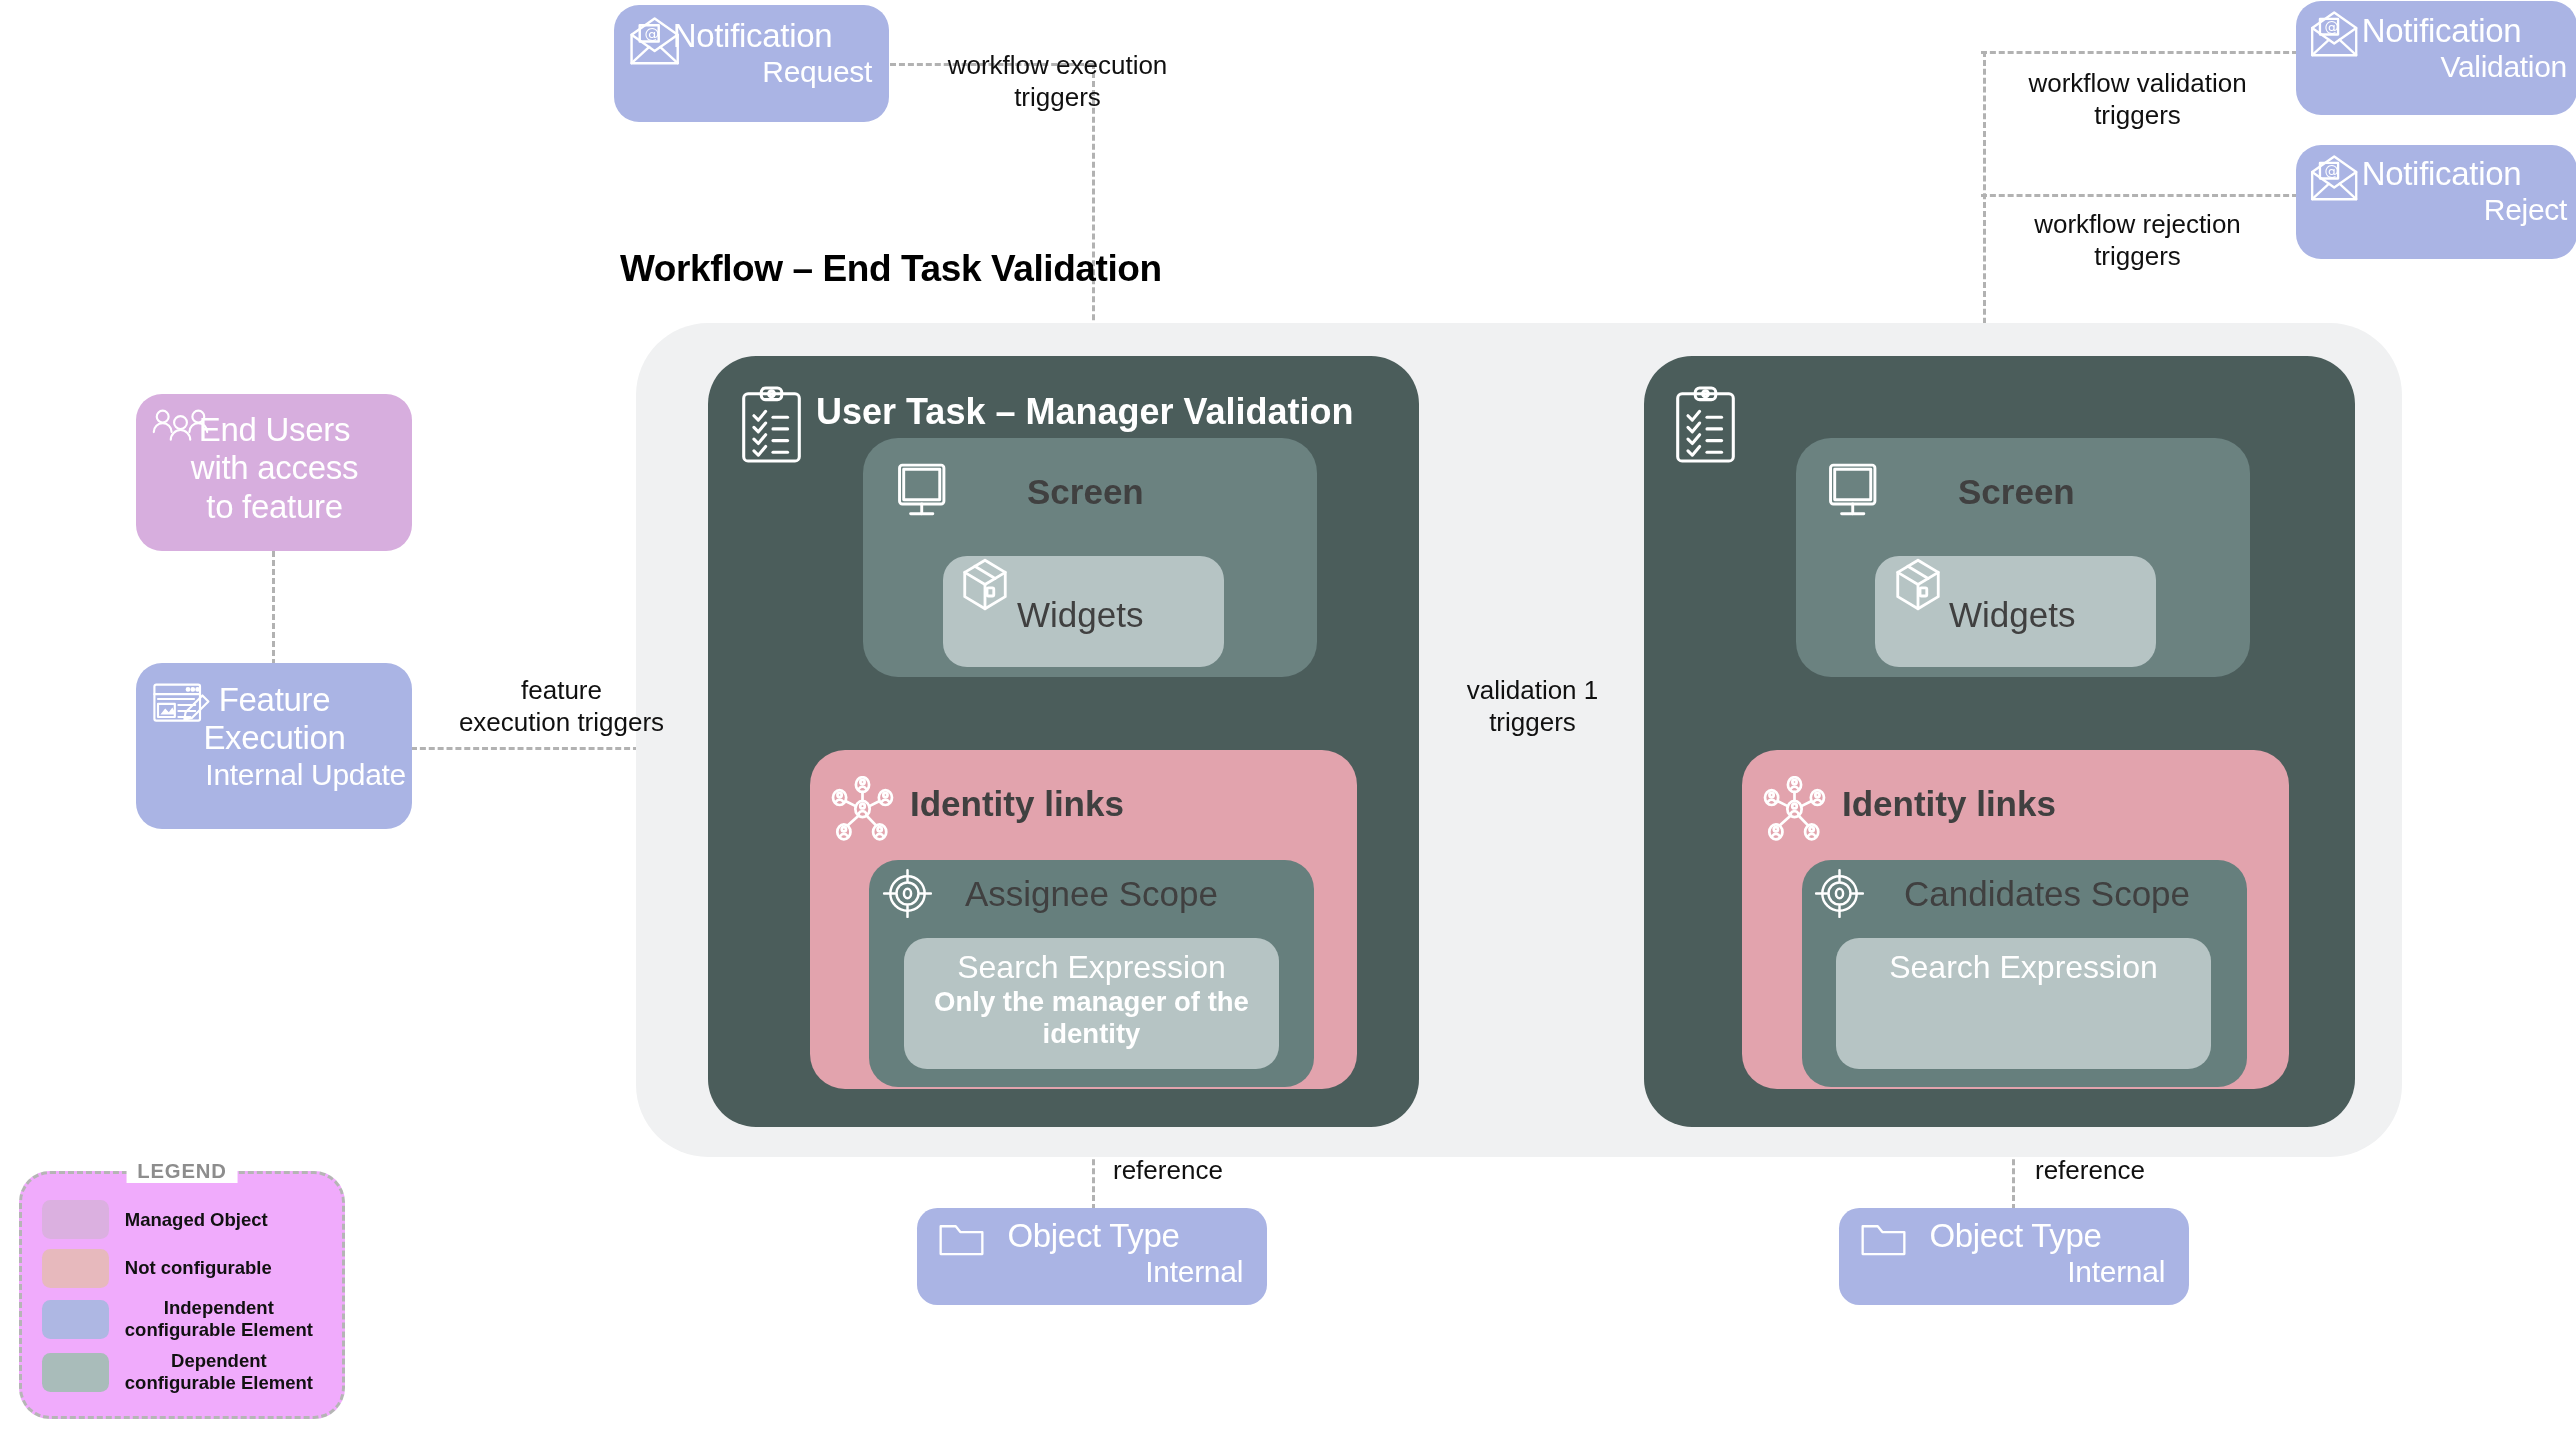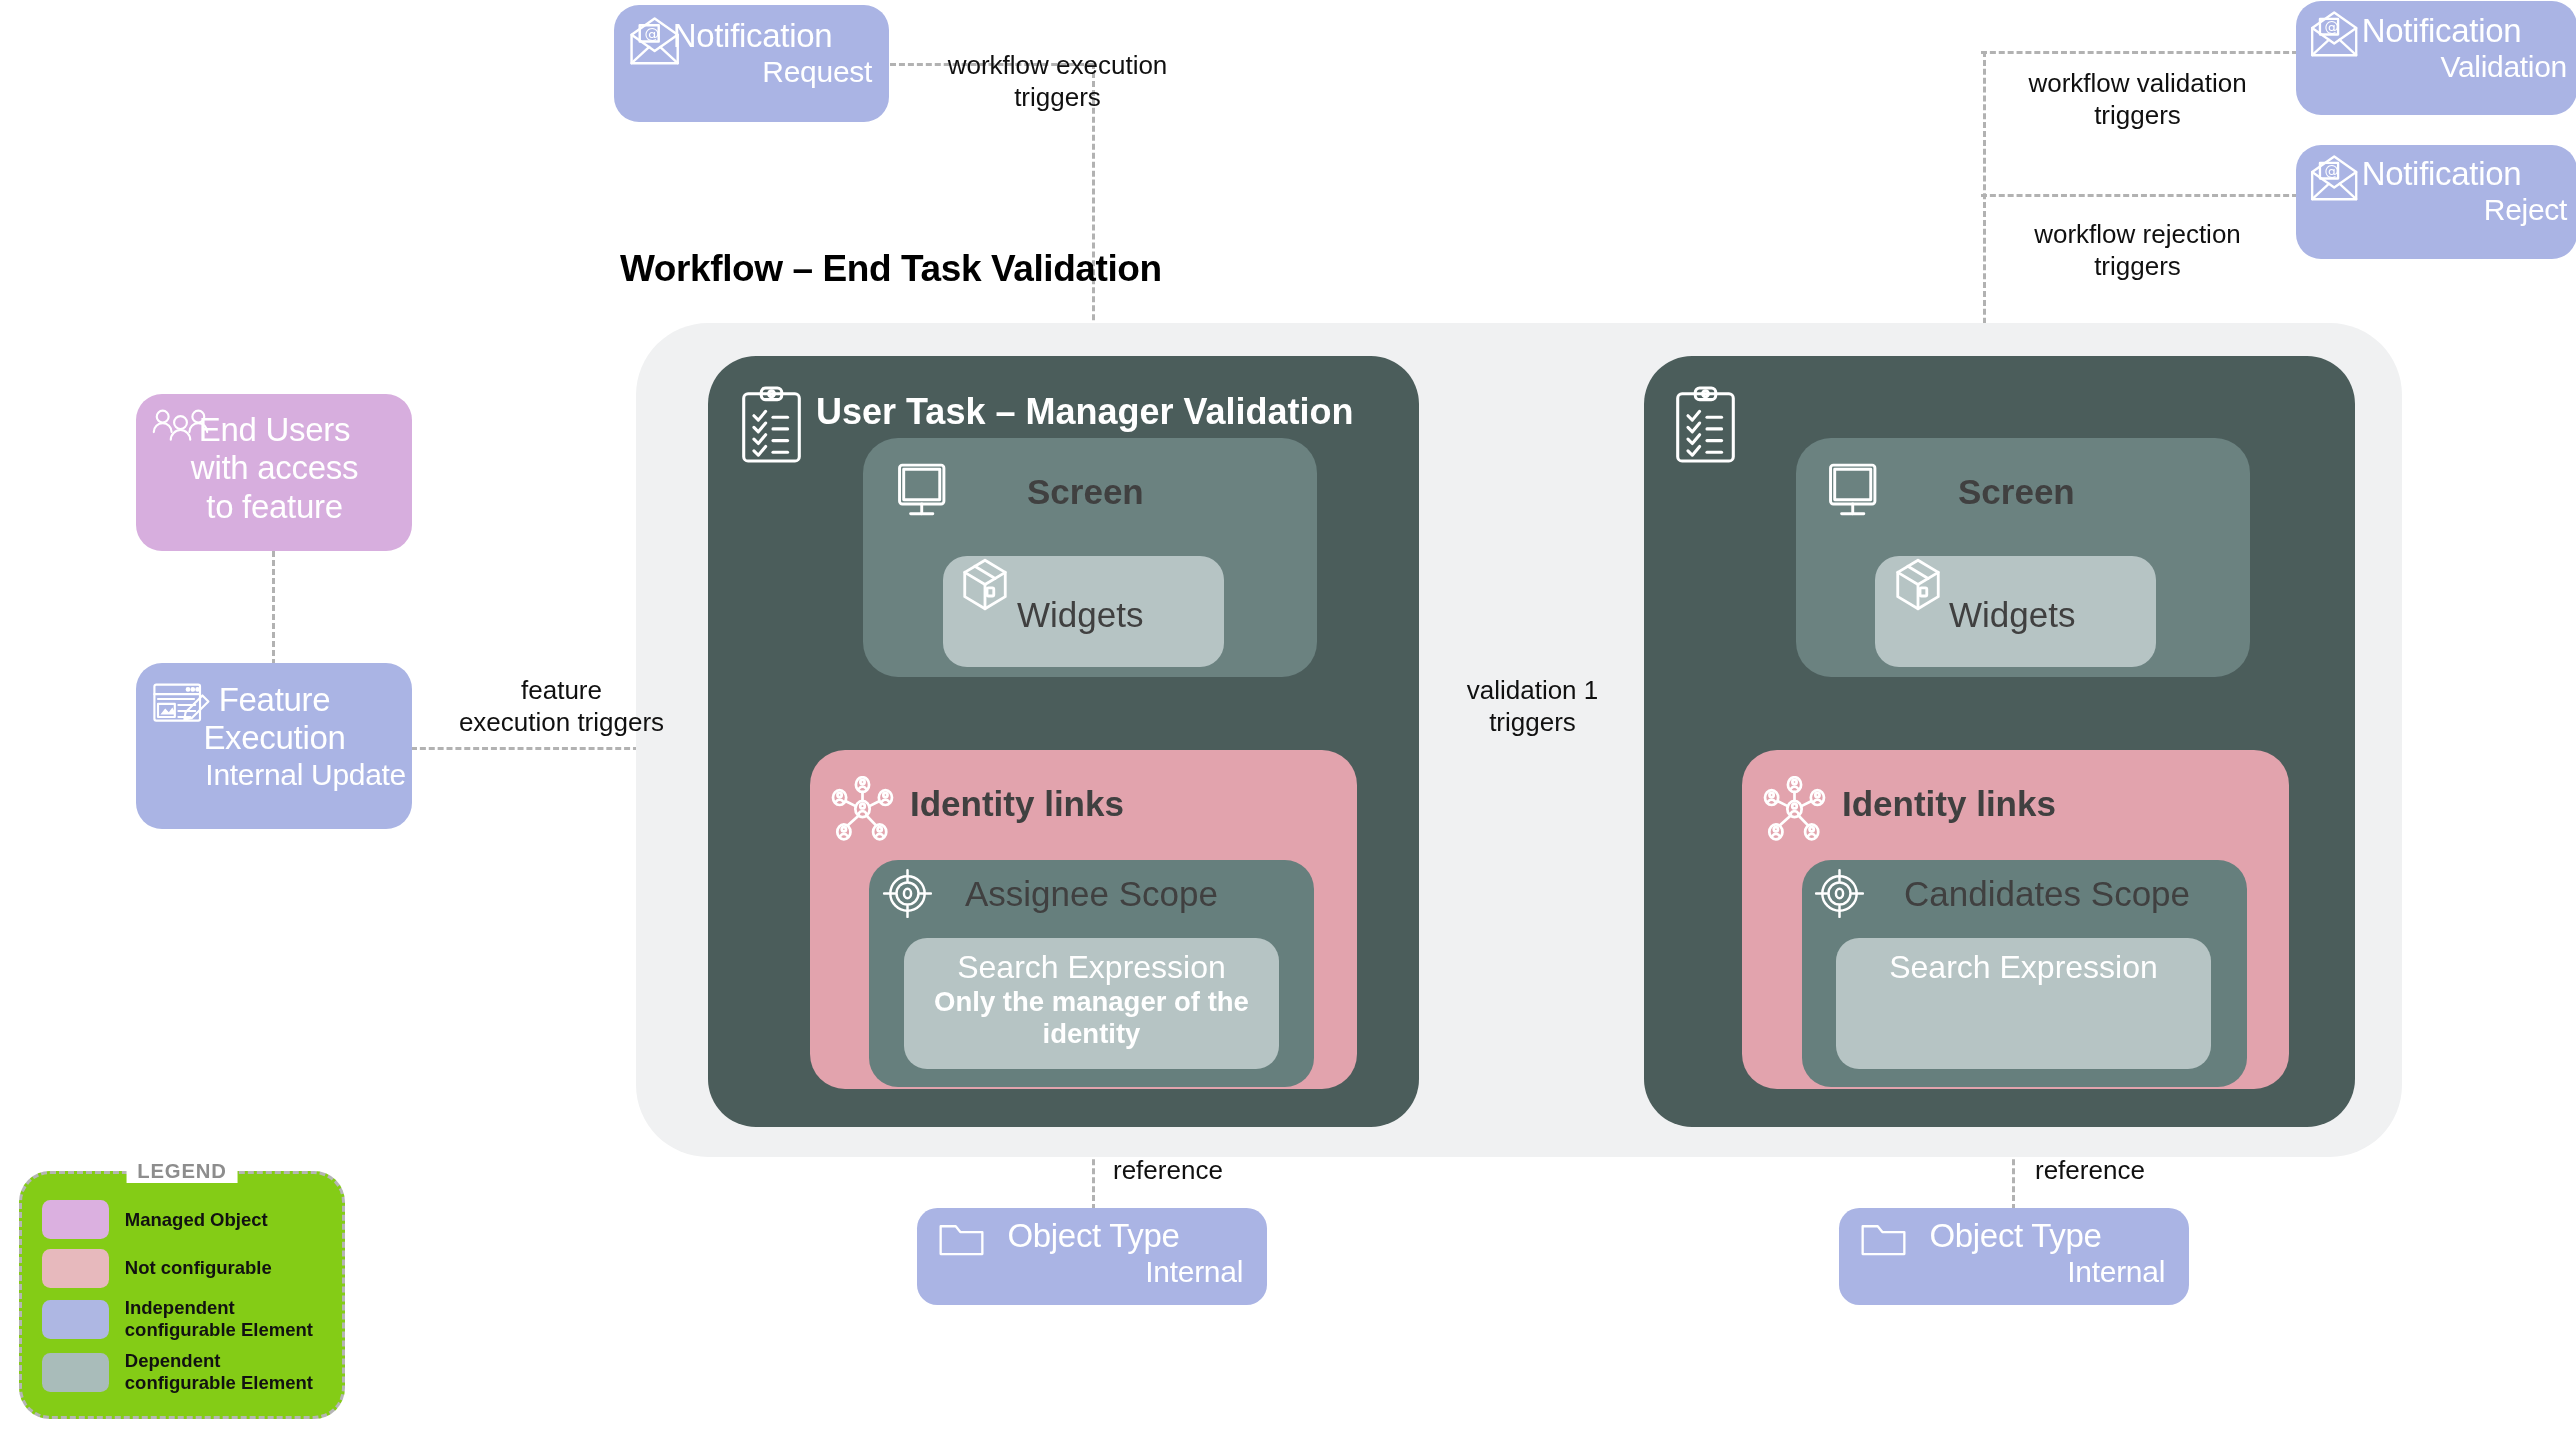--- a/index.html
+++ b/index.html
@@ -89,21 +89,22 @@
     font-weight: 700;
     color: #404040;
     white-space: nowrap;
   }
   .sec-head.reg { font-weight: 400; }
 
   
   #legend {
     border: 3px dashed #b5b5b5;
     border-radius: 31px;
-    background: #84cc16;
+    background: #f0abfc;
+    text-align: center;
   }
   .legend-title {
     font-size: 20.3px;
     font-weight: 700;
     color: #8d8d8d;
     letter-spacing: 0.8px;
     background: #ffffff;
     padding: 0 10.8px;
     position: absolute;
     top: -14.3px;
@@ -440,21 +441,21 @@
   <div class="abs edge-lbl" style="left:908px; top:24px; width:299px;margin-top:26px;">
     <div>workflow execution</div>
     <div>triggers</div>
   </div>
 
   <div class="abs edge-lbl" style="left:1997px; top:68px; width:281px;">
     <div>workflow validation</div>
     <div>triggers</div>
   </div>
 
-  <div class="abs edge-lbl" style="left:1997px; top:219px; width:281px;">
+  <div class="abs edge-lbl" style="left:1997px; top:209px; width:281px;">
     <div>workflow rejection</div>
     <div>triggers</div>
   </div>
 
   <div class="abs edge-lbl" style="left:421px; top:675px; width:281px;">
     <div>feature</div>
     <div>execution triggers</div>
   </div>
 
   <div class="abs edge-lbl" style="left:1440px; top:675px; width:185px;">

